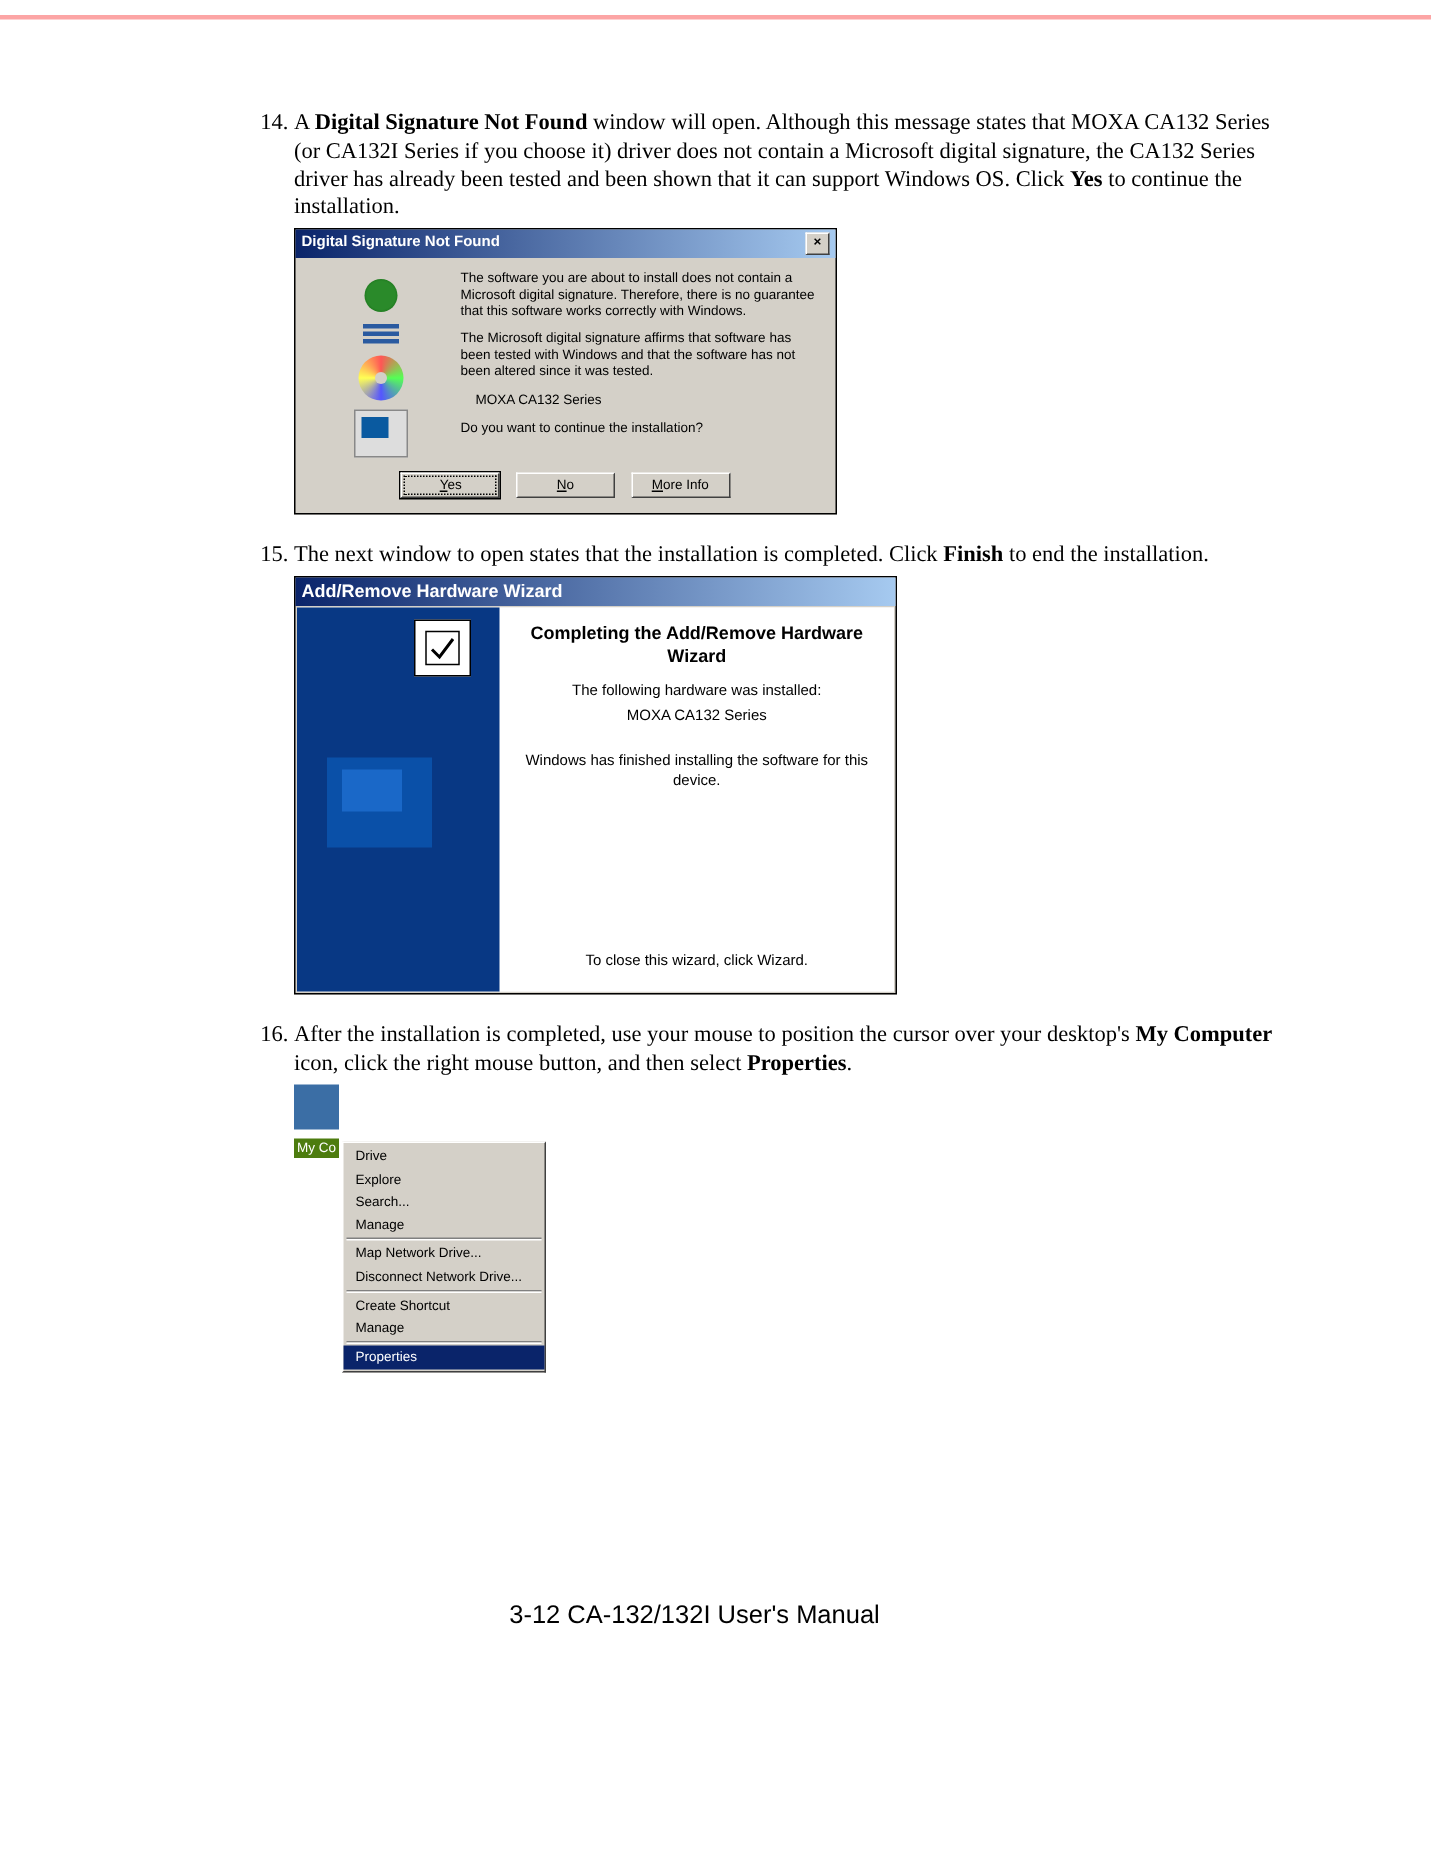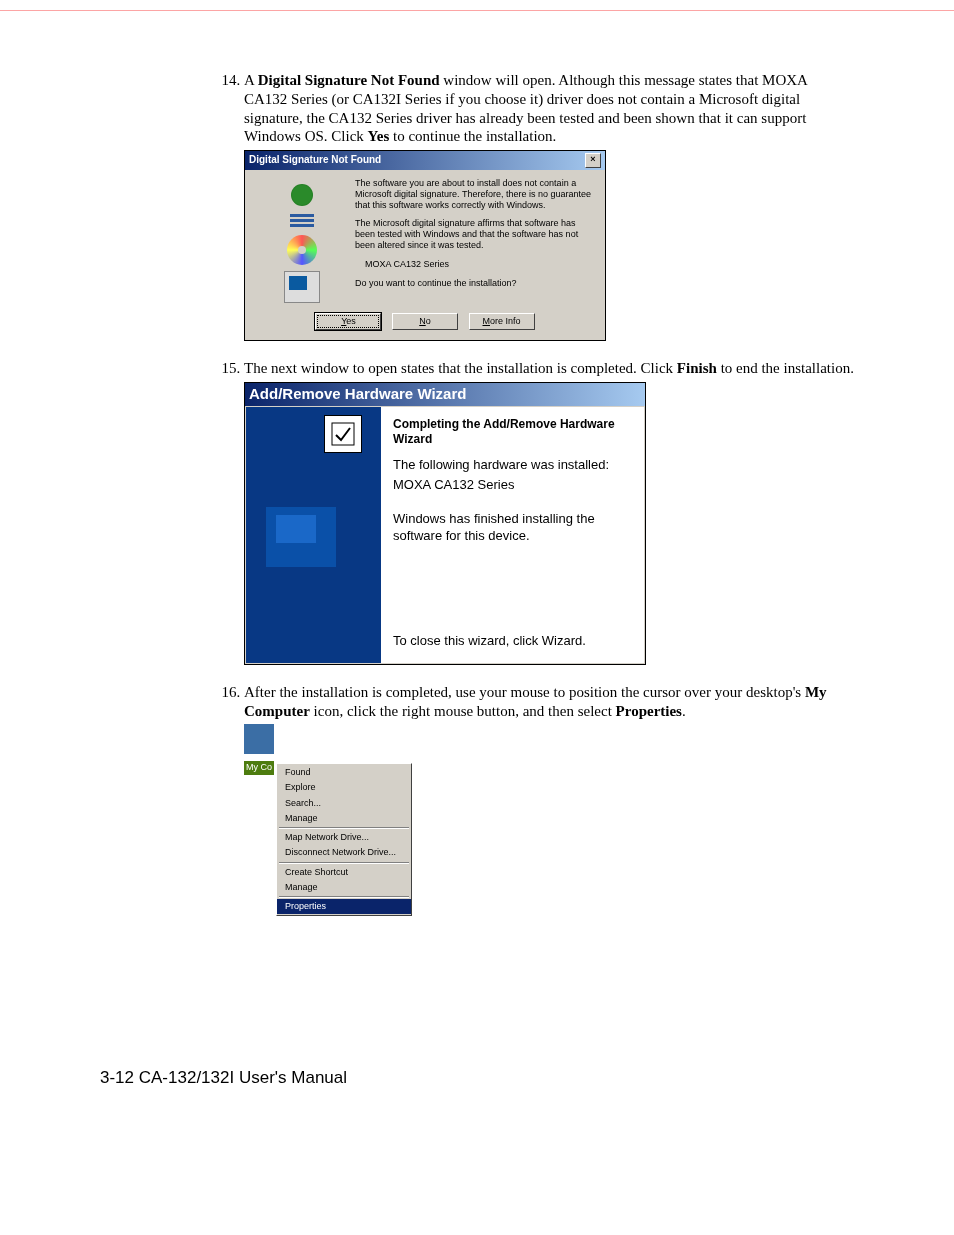--- a/index.html
+++ b/index.html
@@ -5,22 +5,22 @@
   body {
     margin: 0;
     padding: 0;
     font-family: "Times New Roman", serif;
     font-size: 15px;
     background: #fff;
     color: #000;
     width: 954px;
   }
   .page {
-    padding: 60px 80px 40px 100px;
-    border-top: 1px solid #fca5a5;
+    padding: 60px 80px 40px 52px;
+    border-top: 3px solid #fca5a5;
     margin-top: 10px;
   }
   .content {
     margin-left: 120px;
     margin-right: 20px;
   }
   ol.steps {
     list-style: decimal;
     padding-left: 24px;
     margin: 0;
@@ -117,21 +117,21 @@
     background: #d4d0c8;
     font-family: Tahoma, Arial, sans-serif;
     font-size: 9px;
     margin-top: 4px;
   }
   .dlg2 .titlebar {
     background: linear-gradient(to right, #0a246a, #a6caf0);
     color: #fff;
     font-weight: bold;
     padding: 2px 4px;
-    font-size: 15px;
+    font-size: 12px;
   }
   .dlg2 .body {
     display: flex;
     background: #fff;
     margin: 1px;
   }
   .dlg2 .sidebar {
     width: 135px;
     flex: 0 0 135px;
     background: #083884;
@@ -145,27 +145,28 @@
     margin: 8px auto 0 78px;
     display:flex; align-items:center; justify-content:center;
   }
   .dlg2 .maincol {
     flex: 1;
     padding: 10px 12px;
     background: #fff;
     color: #000;
     display: flex;
     flex-direction: column;
+    text-align: center;
   }
   .dlg2 h3 {
     font-size: 12px;
     font-weight: bold;
     margin: 0 0 10px 0;
   }
-  .dlg2 .maincol p { margin: 0 0 4px 0; font-size: 13px; }
+  .dlg2 .maincol p { margin: 0 0 4px 0; font-size: 10px; }
   .dlg2 .btnrow {
     background: #d4d0c8;
     padding: 8px 10px;
     text-align: right;
     border-top: 1px solid #808080;
   }
 
   
   .desktop-snip {
     margin-top: 4px;
@@ -207,20 +208,21 @@
   }
   .ctxmenu .mi.sel {
     background: #0a246a;
     color: #fff;
   }
 
   .footer {
     margin-top: 140px;
     font-family: Arial, Helvetica, sans-serif;
     font-size: 17px;
+    text-align: center;
   }
 
   
   .px-globe { width:22px;height:22px;background:radial-gradient(circle,#2a8a2a 60%,#0a5a0a 100%);border-radius:50%; }
   .px-list { width:24px; }
   .px-list .bar{height:3px;background:#2a5aa0;margin:2px 0;}
   .px-cd { width:30px;height:30px;border-radius:50%;background:conic-gradient(#f55,#5f5,#55f,#ff5,#f55);position:relative;}
   .px-cd::after{content:"";position:absolute;left:11px;top:11px;width:8px;height:8px;background:#d4d0c8;border-radius:50%;}
   .px-pc { width:34px;height:30px;background:#ddd;border:1px solid #888;position:relative;}
   .px-pc::after{content:"";position:absolute;left:4px;top:4px;width:18px;height:14px;background:#0a5aa0;}
@@ -297,21 +299,21 @@
         </div>
       </li>
 
       <li>
         <span>After the installation is completed, use your mouse to position the cursor over your desktop's </span><span class="bold">My Computer</span><span> icon, click the right mouse button, and then select </span><span class="bold">Properties</span><span>.</span>
 
         <div class="desktop-snip">
           <div class="mycomp-icon"></div>
           <span class="mycomp-label">My Co</span>
           <div class="ctxmenu">
-            <div class="mi">Found</div>
+            <div class="mi">Drive</div>
             <div class="mi">Explore</div>
             <div class="mi">Search...</div>
             <div class="mi">Manage</div>
             <div class="sep"></div>
             <div class="mi">Map Network Drive...</div>
             <div class="mi">Disconnect Network Drive...</div>
             <div class="sep"></div>
             <div class="mi">Create Shortcut</div>
             <div class="mi">Manage</div>
             <div class="sep"></div>

